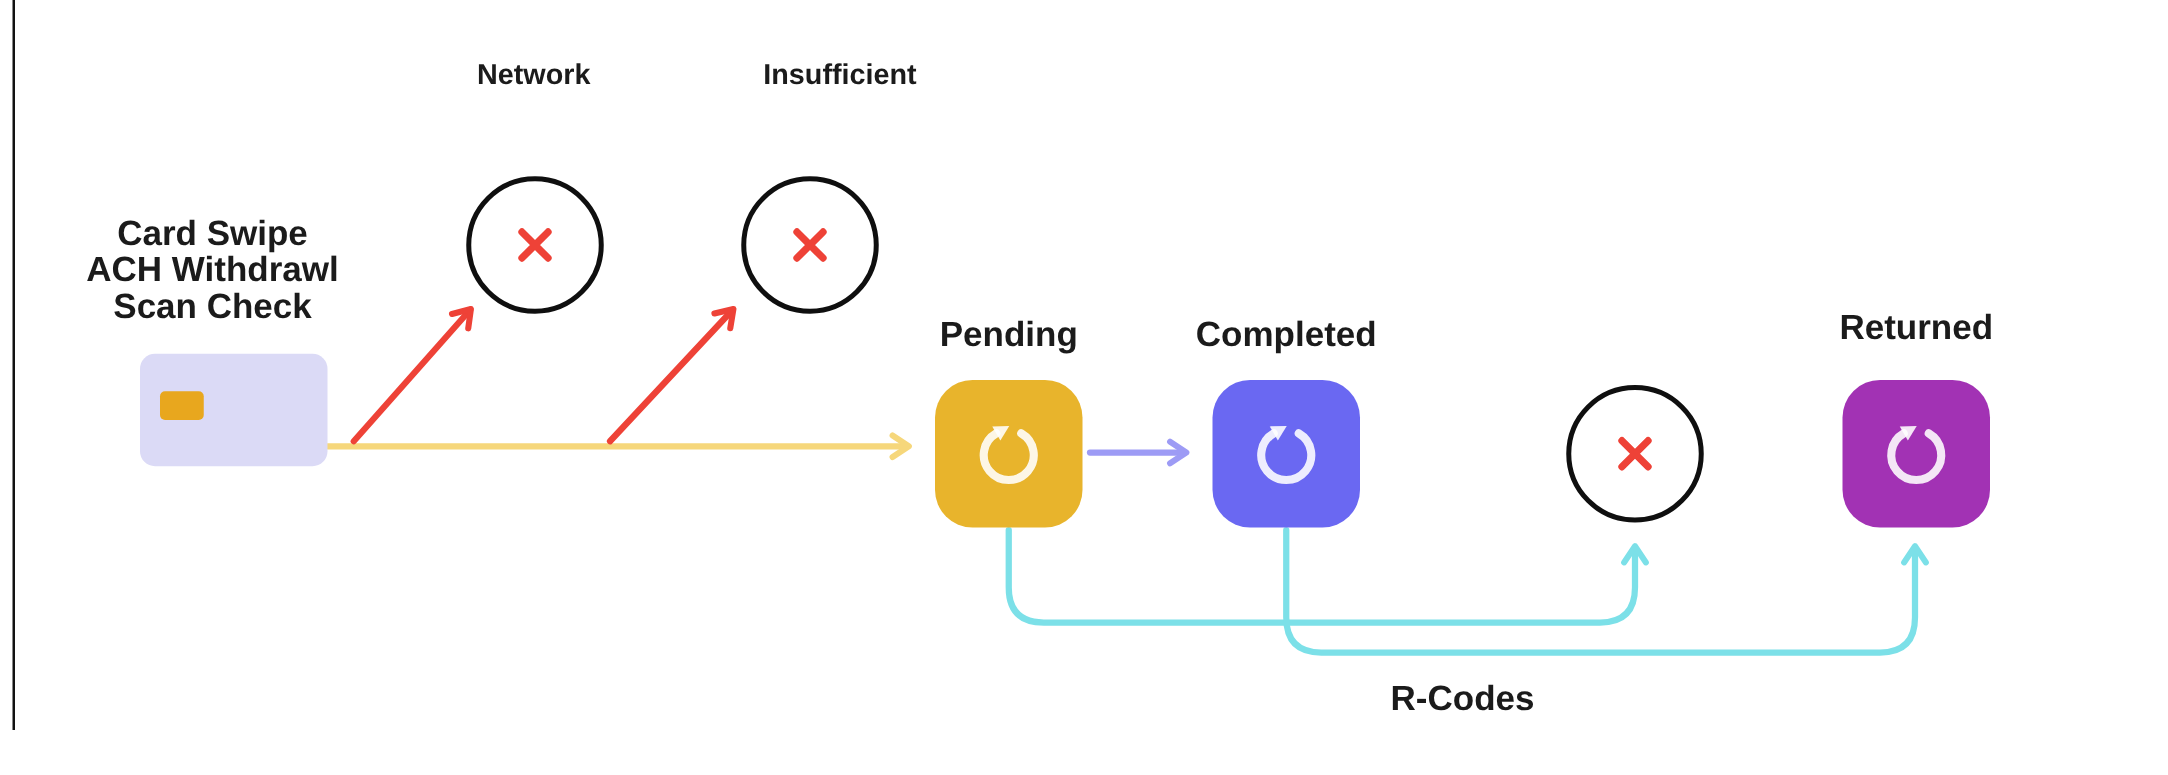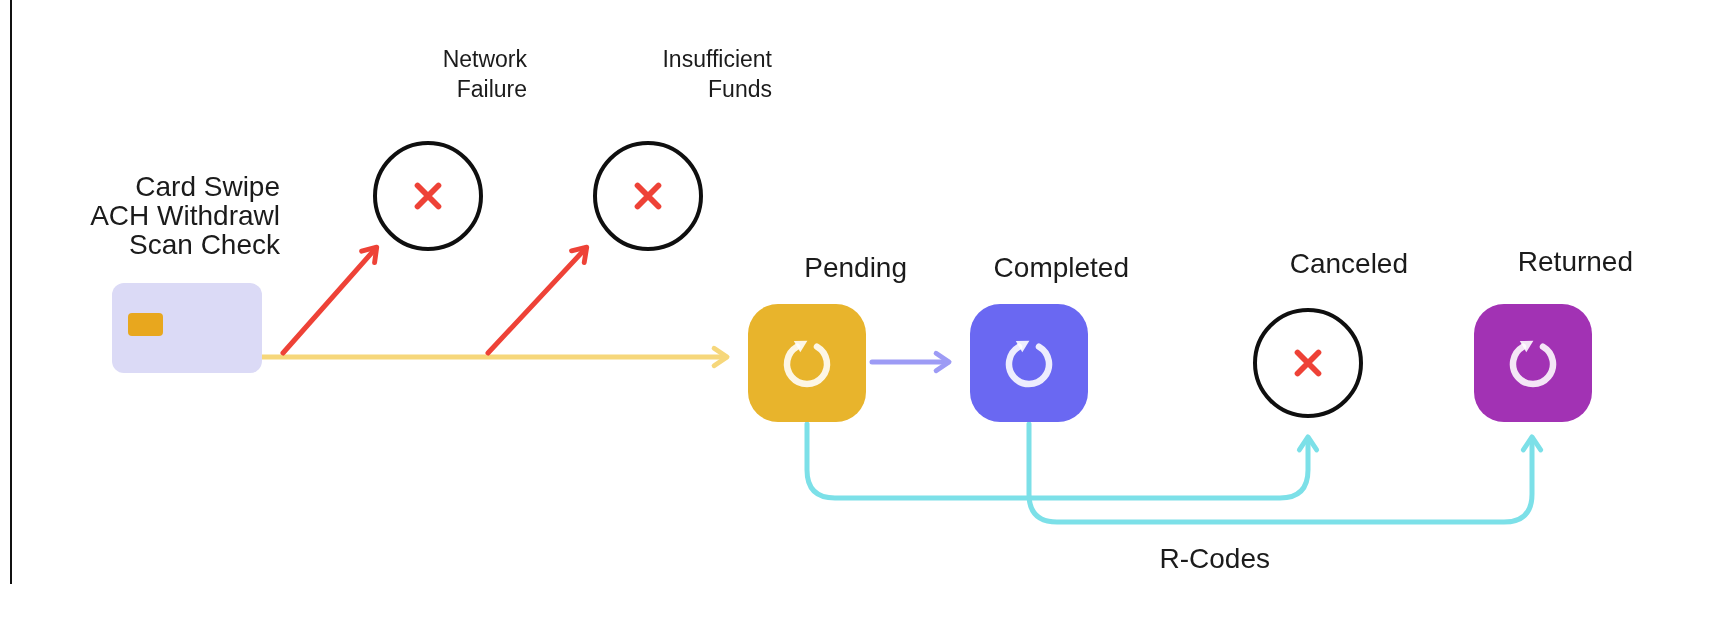--- a/index.html
+++ b/index.html
@@ -18,22 +18,22 @@
     width: 2px; height: 584px;
     background: #111111;
   }
   .connectors {
     position: absolute;
     left: 0; top: 0;
     pointer-events: none;
   }
   .label {
     position: absolute;
-    font-weight: 400;
-    text-align: right;
+    font-weight: 700;
+    text-align: center;
     white-space: nowrap;
   }
   .multi { white-space: normal; }
   .src-label   { left: 60px;  top: 172px; width: 220px; font-size: 28px; line-height: 29px; }
   .nf-label    { left: 327px; top: 44px;  width: 200px; font-size: 23px; line-height: 30px; }
   .if-label    { left: 572px; top: 44px;  width: 200px; font-size: 23px; line-height: 30px; }
   .state-label { font-size: 28px; }
   .pending-label   { left: 707px;  top: 252px; width: 200px; }
   .completed-label { left: 929px;  top: 252px; width: 200px; }
   .canceled-label  { left: 1208px; top: 248px; width: 200px; }
@@ -116,31 +116,29 @@
     <div>Card Swipe</div>
     <div>ACH Withdrawl</div>
     <div>Scan Check</div>
   </div>
   <div class="card">
     <div class="chip"></div>
   </div>
 
   <div class="label multi nf-label">
     <div>Network</div>
-    <div>Failure</div>
   </div>
   <div class="err-circle err-1">
     <svg width="46" height="46" viewBox="0 0 44 44">
       <path d="M12 12 L32 32 M32 12 L12 32" fill="none" stroke="#EE4237" stroke-width="5.5" stroke-linecap="round"></path>
     </svg>
   </div>
 
   <div class="label multi if-label">
     <div>Insufficient</div>
-    <div>Funds</div>
   </div>
   <div class="err-circle err-2">
     <svg width="46" height="46" viewBox="0 0 44 44">
       <path d="M12 12 L32 32 M32 12 L12 32" fill="none" stroke="#EE4237" stroke-width="5.5" stroke-linecap="round"></path>
     </svg>
   </div>
 
   <div class="label state-label pending-label">Pending</div>
   <div class="state pending-node">
     <svg width="64" height="64" viewBox="0 0 64 64">
@@ -150,21 +148,20 @@
   </div>
 
   <div class="label state-label completed-label">Completed</div>
   <div class="state completed-node">
     <svg width="64" height="64" viewBox="0 0 64 64">
       <path d="M 42 15.7 A 20 20 0 1 1 22 15.7" fill="none" stroke="rgba(255,255,255,0.88)" stroke-width="6.5" stroke-linecap="round"></path>
       <path d="M 32.4 9.7 L 25.3 21.3 L 18.8 10.1 Z" fill="rgba(255,255,255,0.88)"></path>
     </svg>
   </div>
 
-  <div class="label state-label canceled-label">Canceled</div>
   <div class="err-circle canceled-node">
     <svg width="46" height="46" viewBox="0 0 44 44">
       <path d="M12 12 L32 32 M32 12 L12 32" fill="none" stroke="#EE4237" stroke-width="5.5" stroke-linecap="round"></path>
     </svg>
   </div>
 
   <div class="label state-label returned-label">Returned</div>
   <div class="state returned-node">
     <svg width="64" height="64" viewBox="0 0 64 64">
       <path d="M 42 15.7 A 20 20 0 1 1 22 15.7" fill="none" stroke="rgba(255,255,255,0.88)" stroke-width="6.5" stroke-linecap="round"></path>

